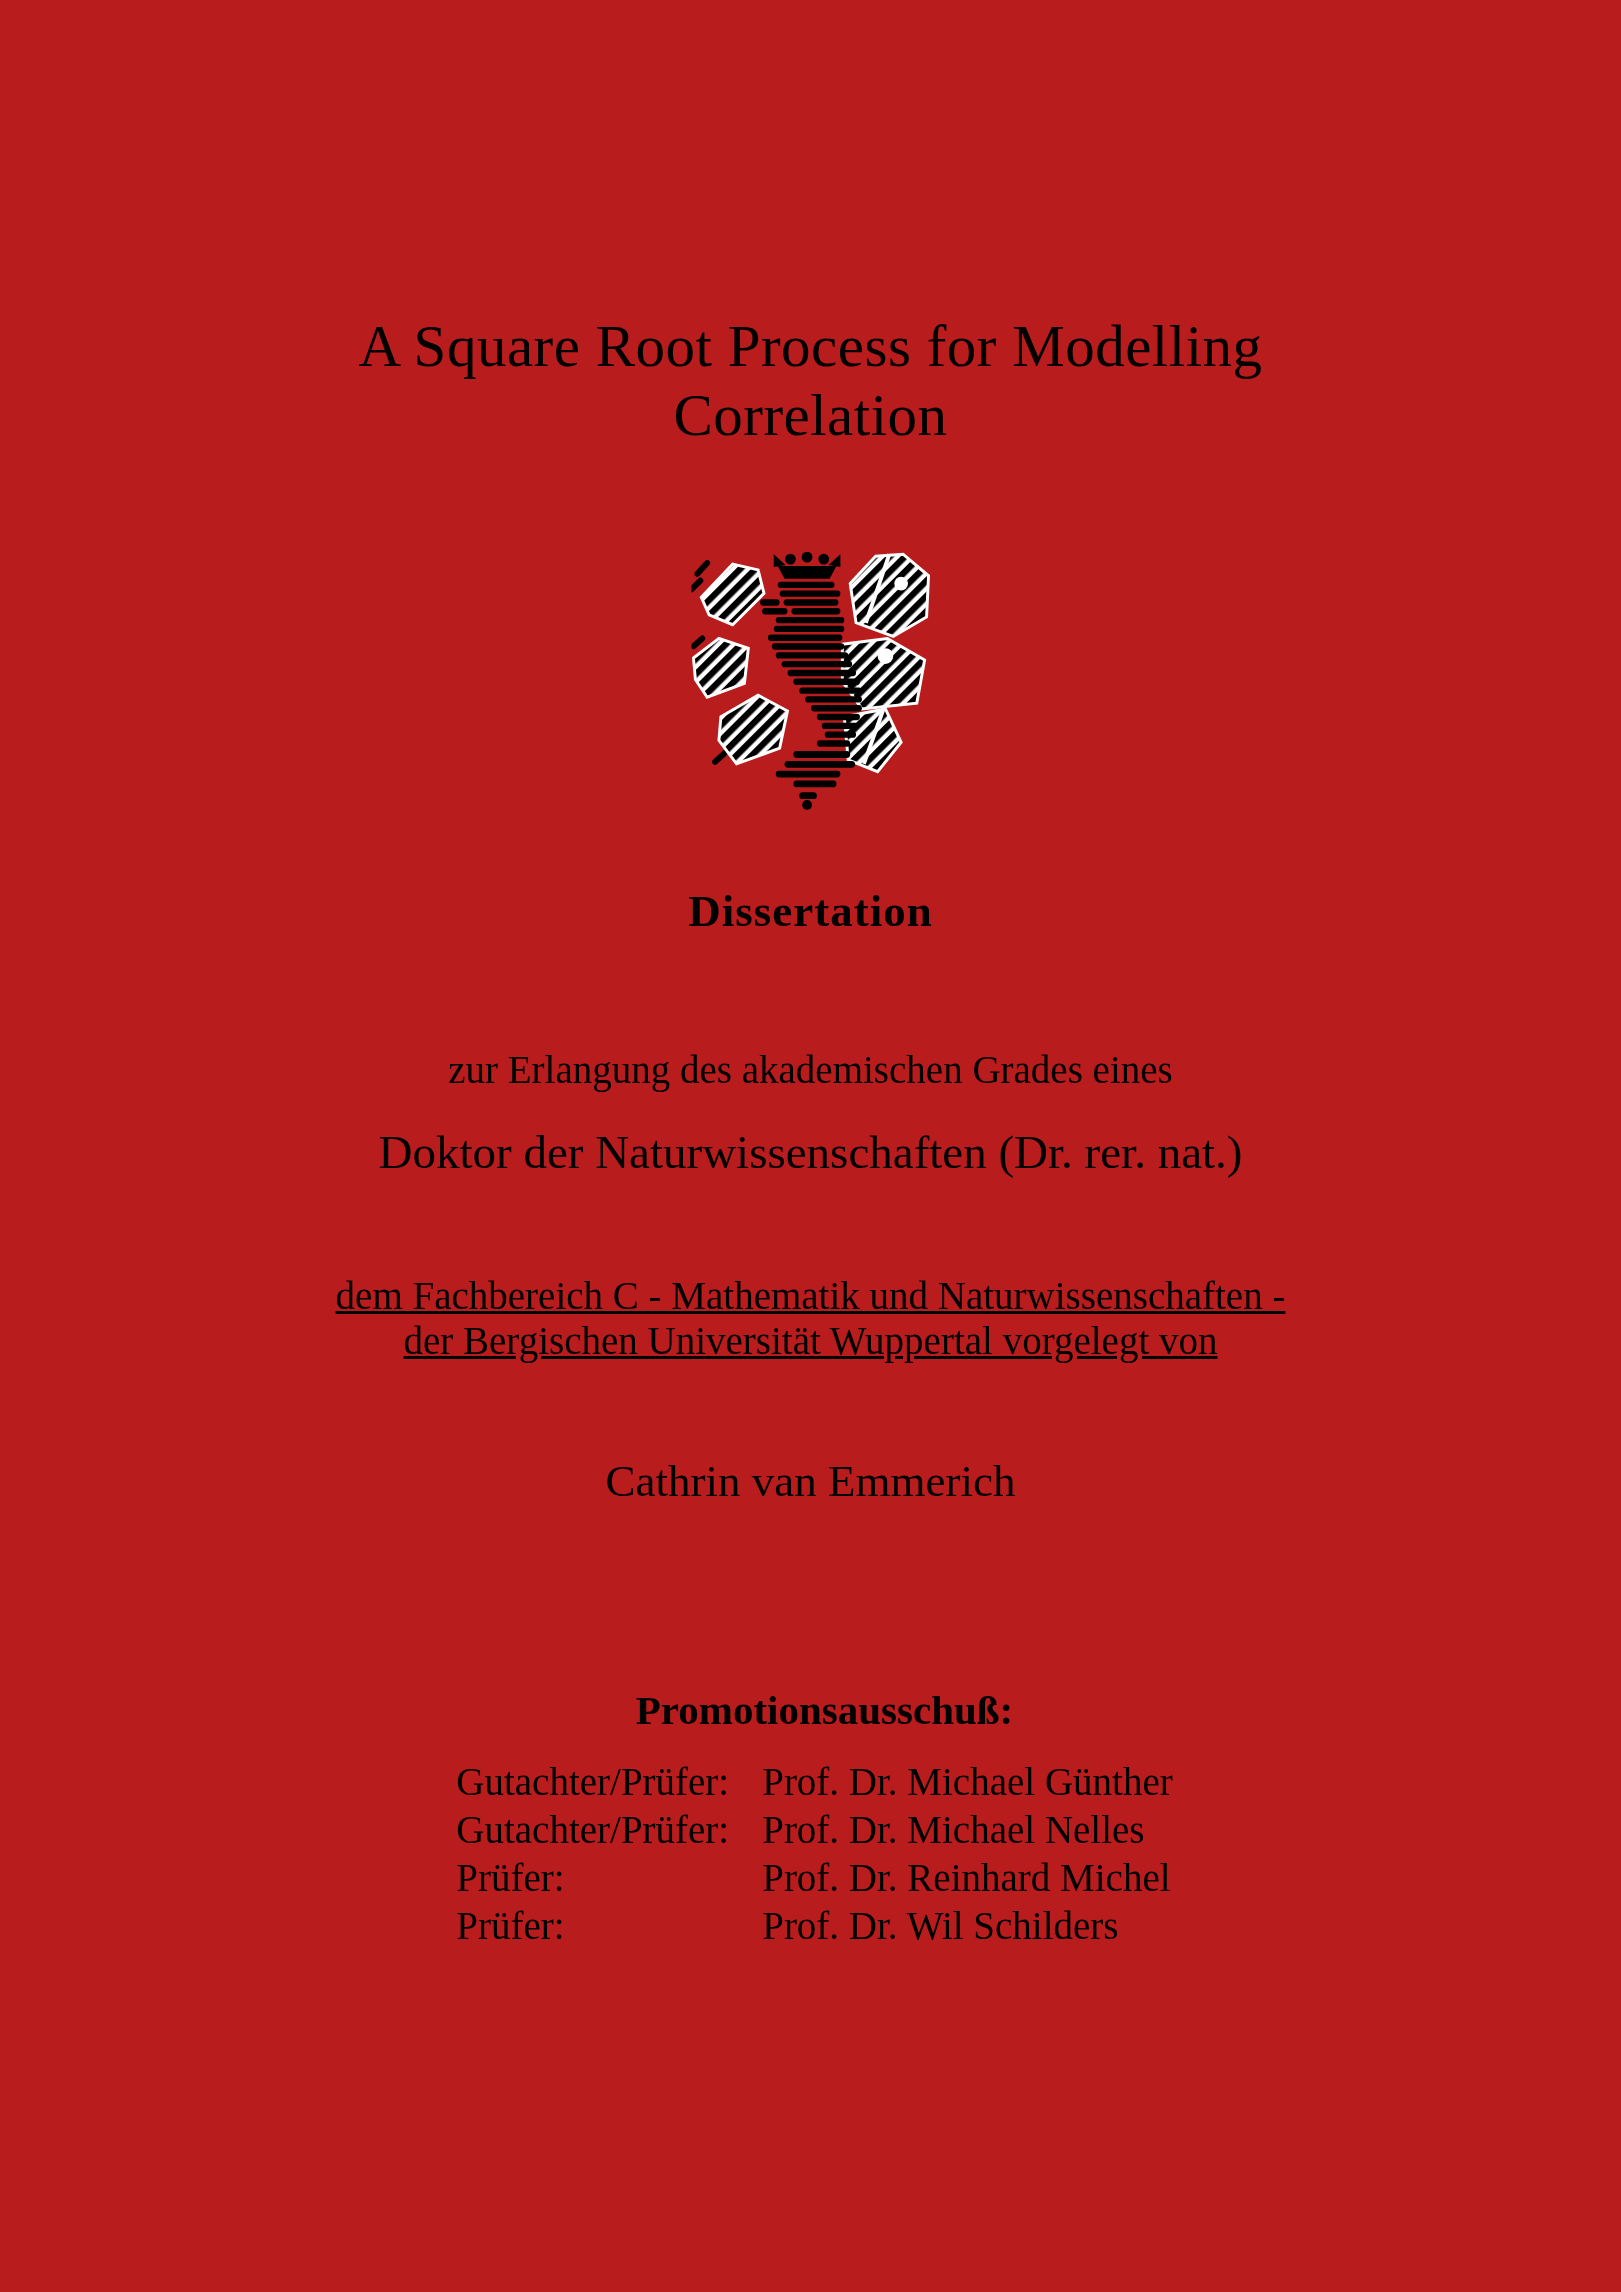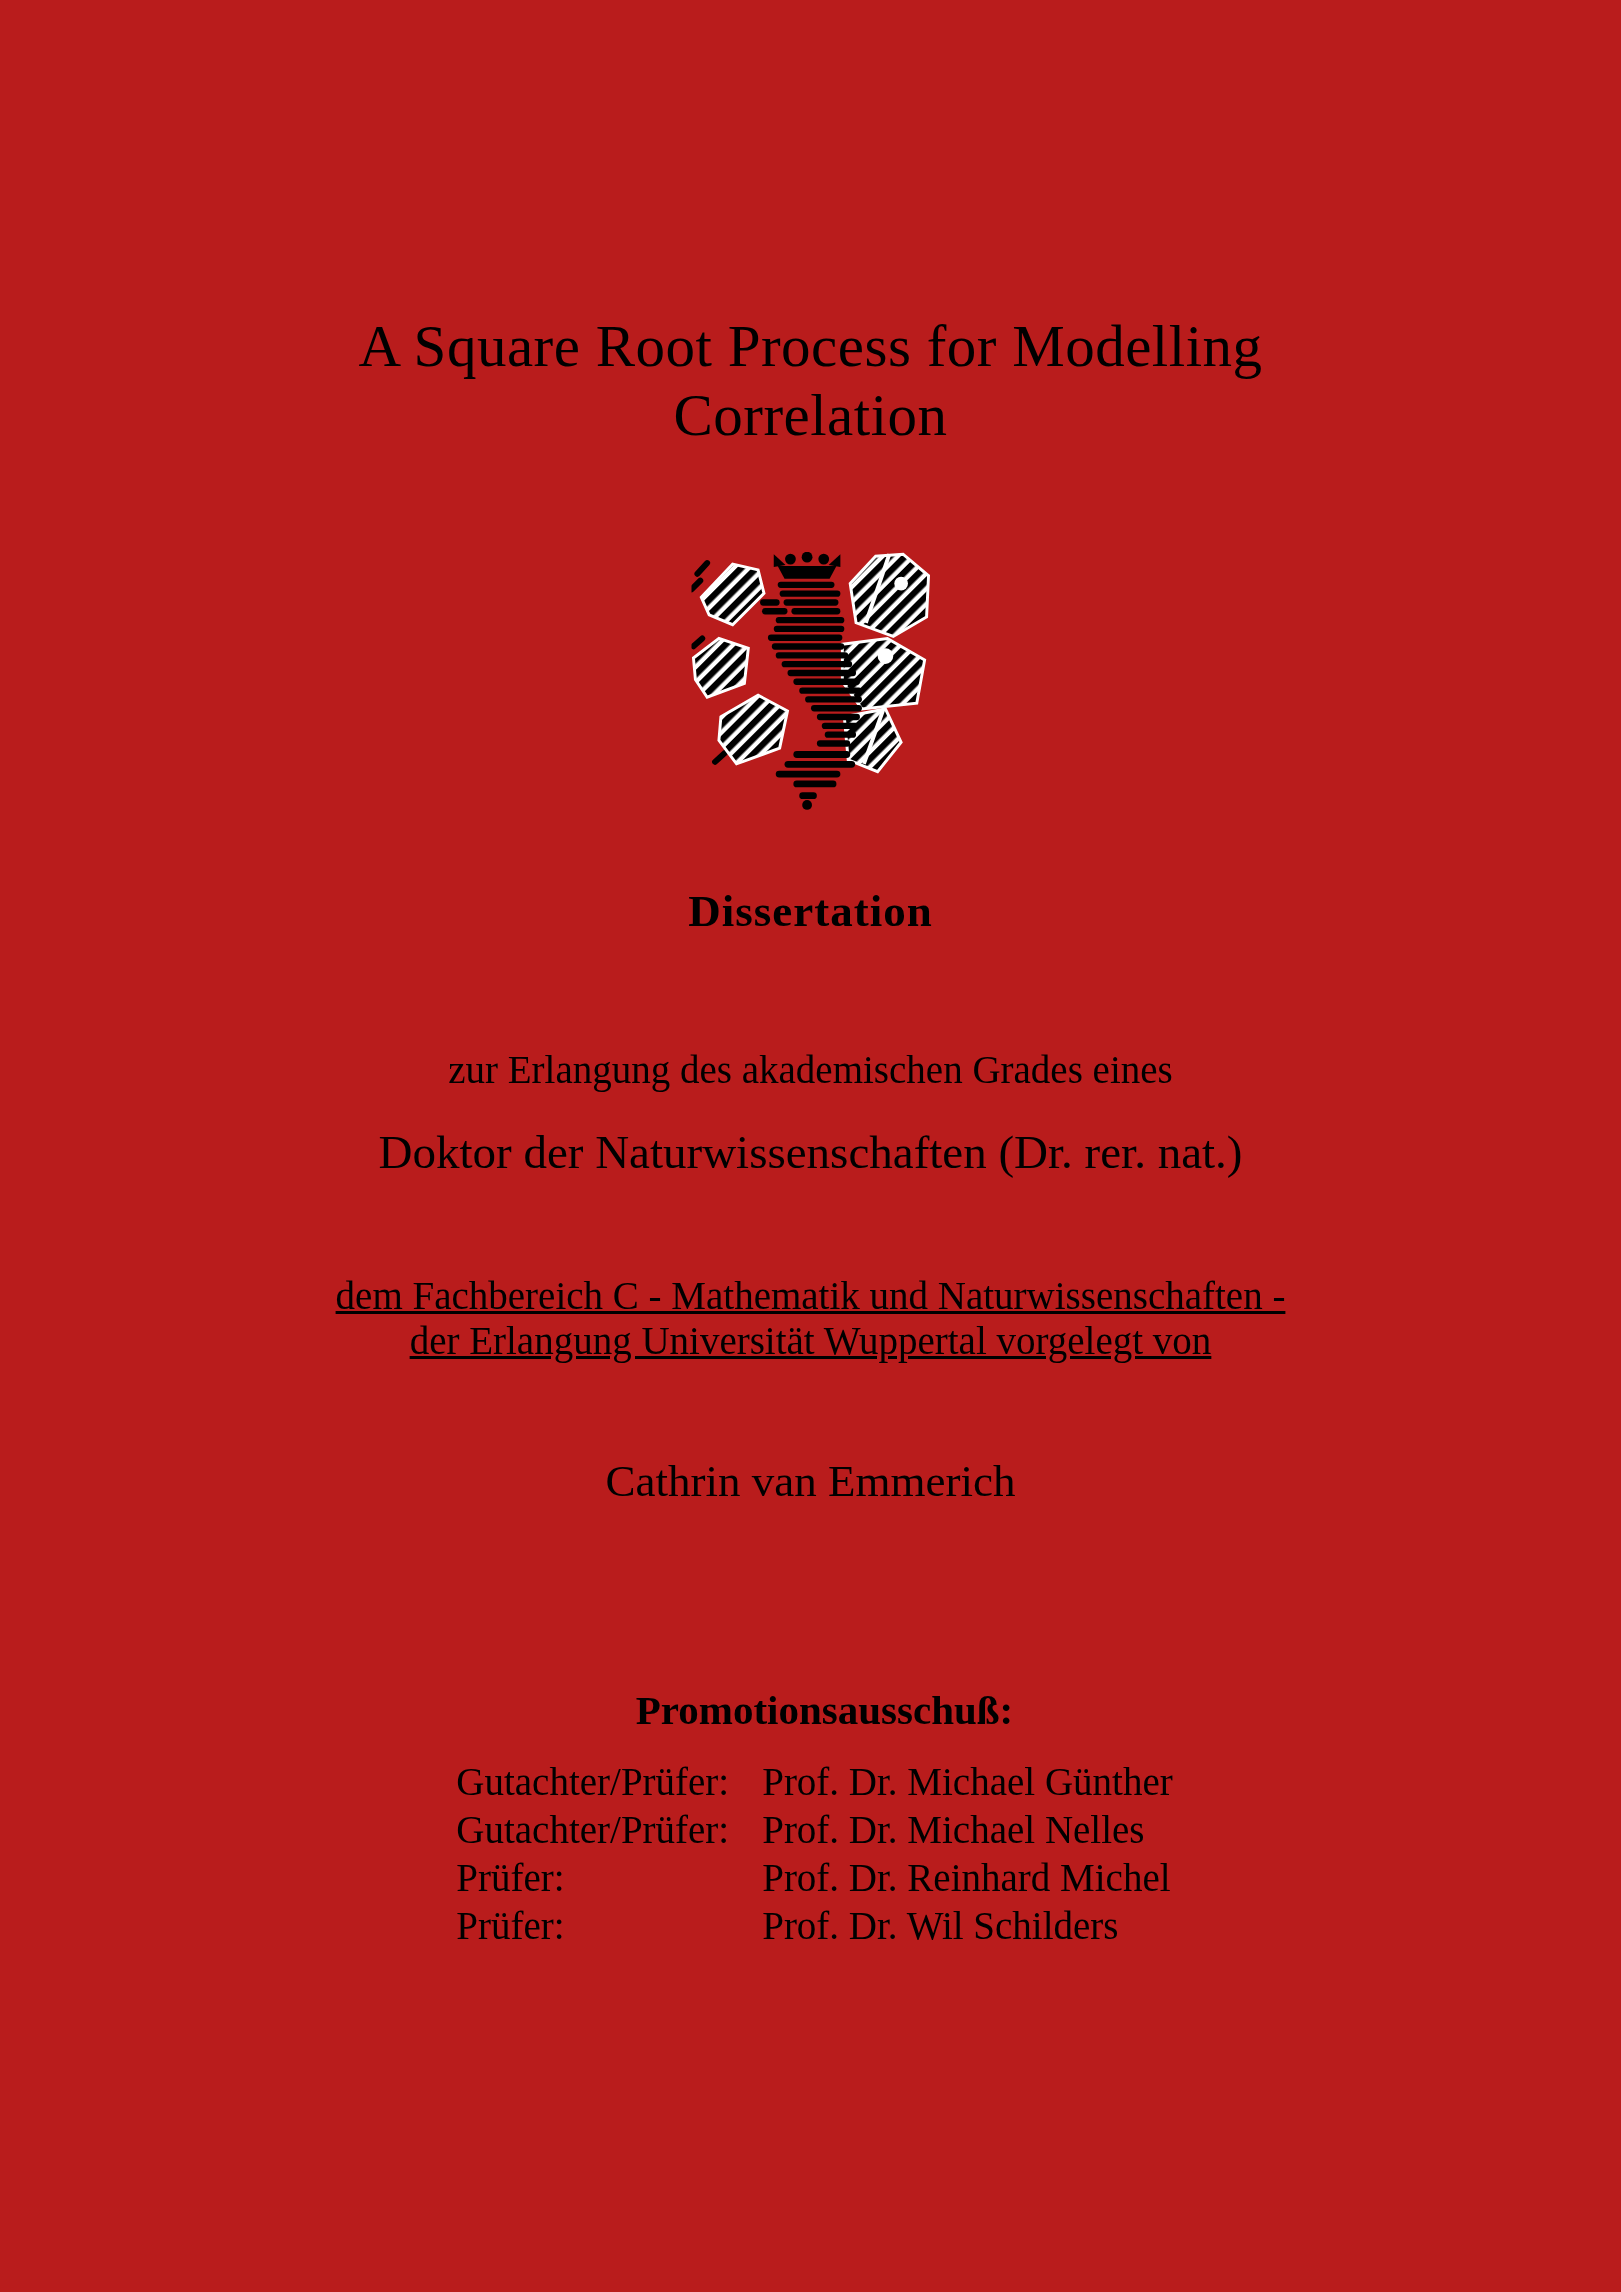--- a/index.html
+++ b/index.html
@@ -149,21 +149,21 @@
   </div>
 
   <div class="centered dissertation">Dissertation</div>
 
   <div class="centered degree-intro">zur Erlangung des akademischen Grades eines</div>
 
   <div class="centered degree-name">Doktor der Naturwissenschaften (Dr. rer. nat.)</div>
 
   <div class="centered faculty">
     <div>dem Fachbereich C - Mathematik und Naturwissenschaften -</div>
-    <div>der Erlangung Universität Wuppertal vorgelegt von</div>
+    <div>der Bergischen Universität Wuppertal vorgelegt von</div>
   </div>
 
   <div class="centered author">Cathrin van Emmerich</div>
 
   <div class="centered committee-heading">Promotionsausschuß:</div>
 
   <div class="committee-table">
     <div class="committee-grid">
       <div class="cell">Gutachter/Prüfer:</div>
       <div class="cell">Prof. Dr. Michael Günther</div>

